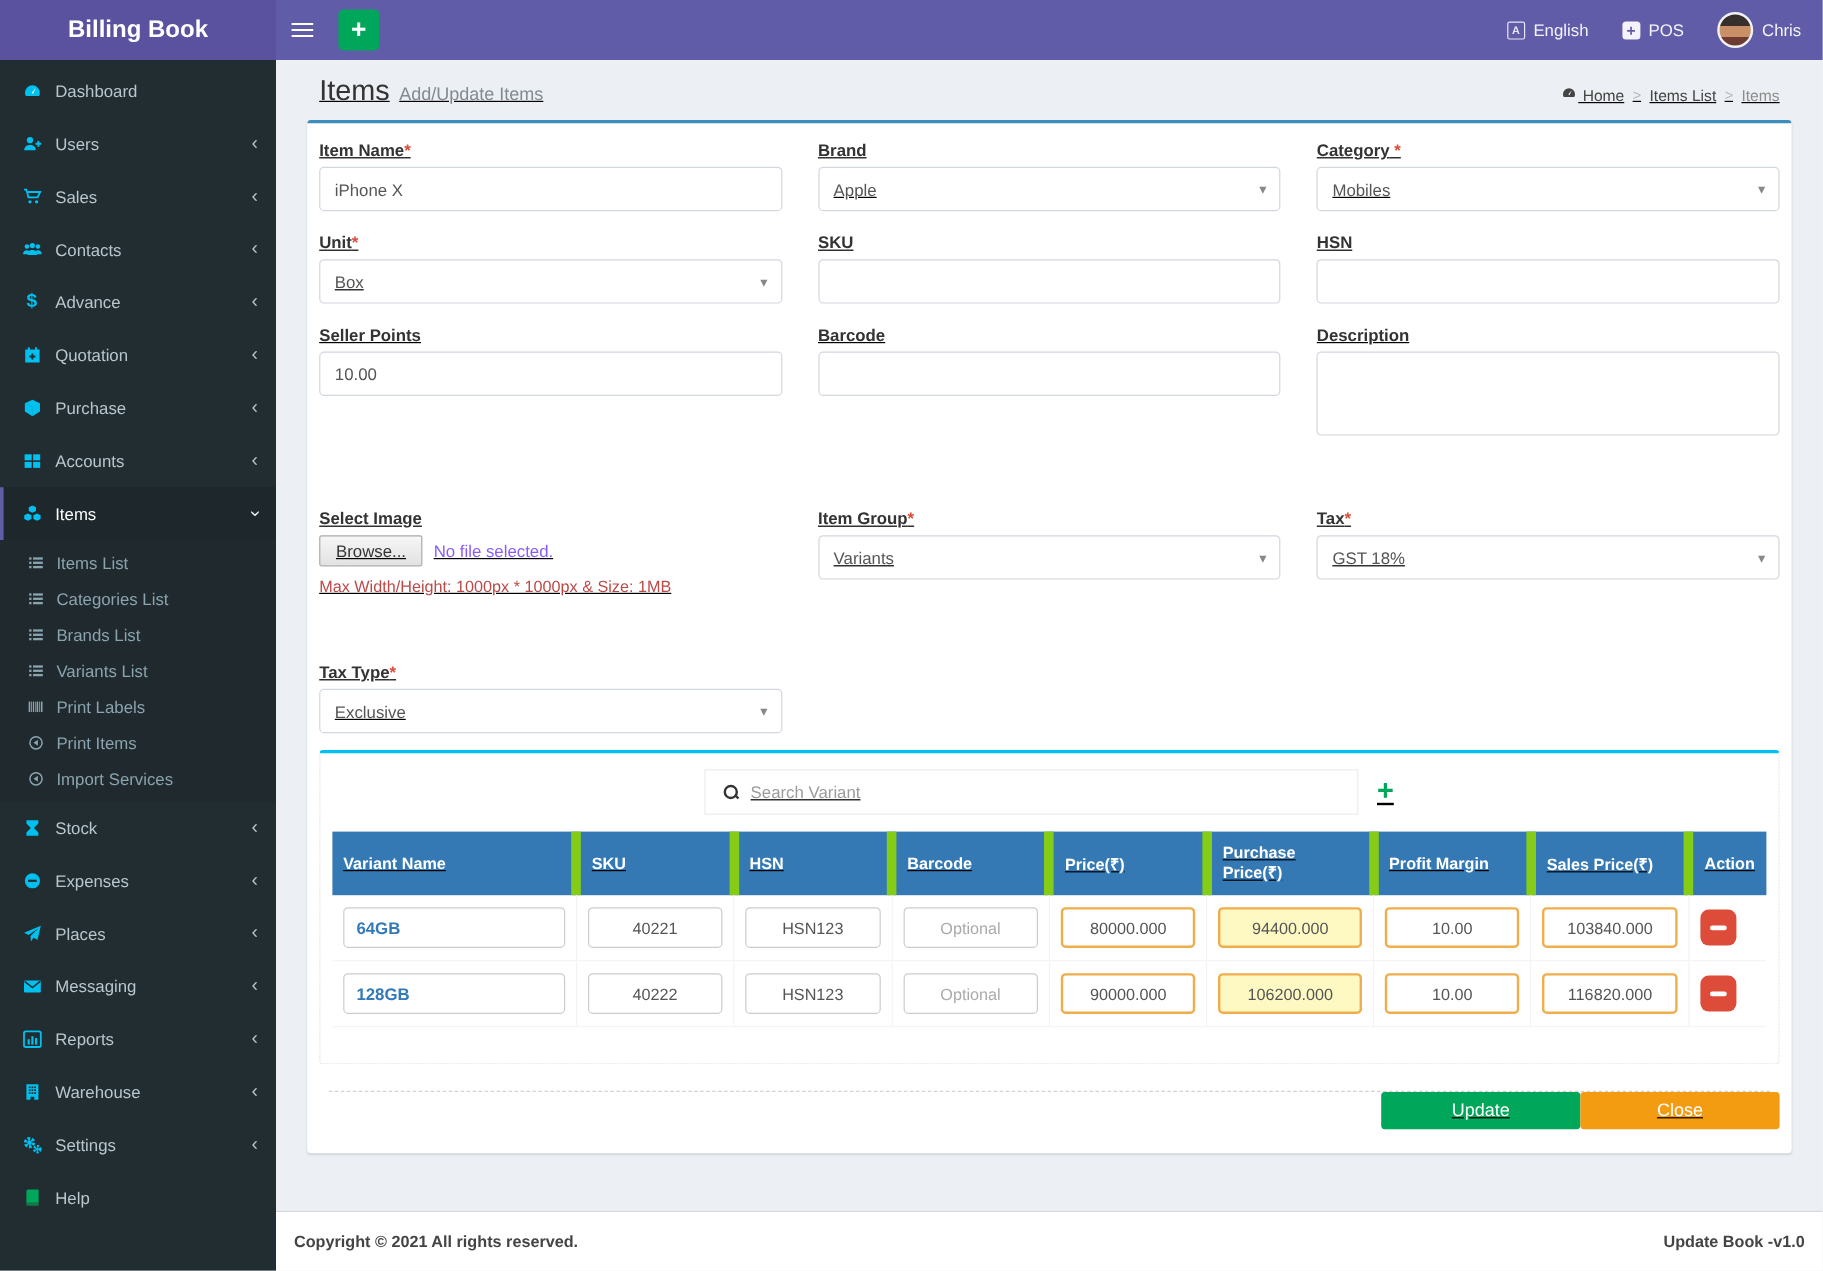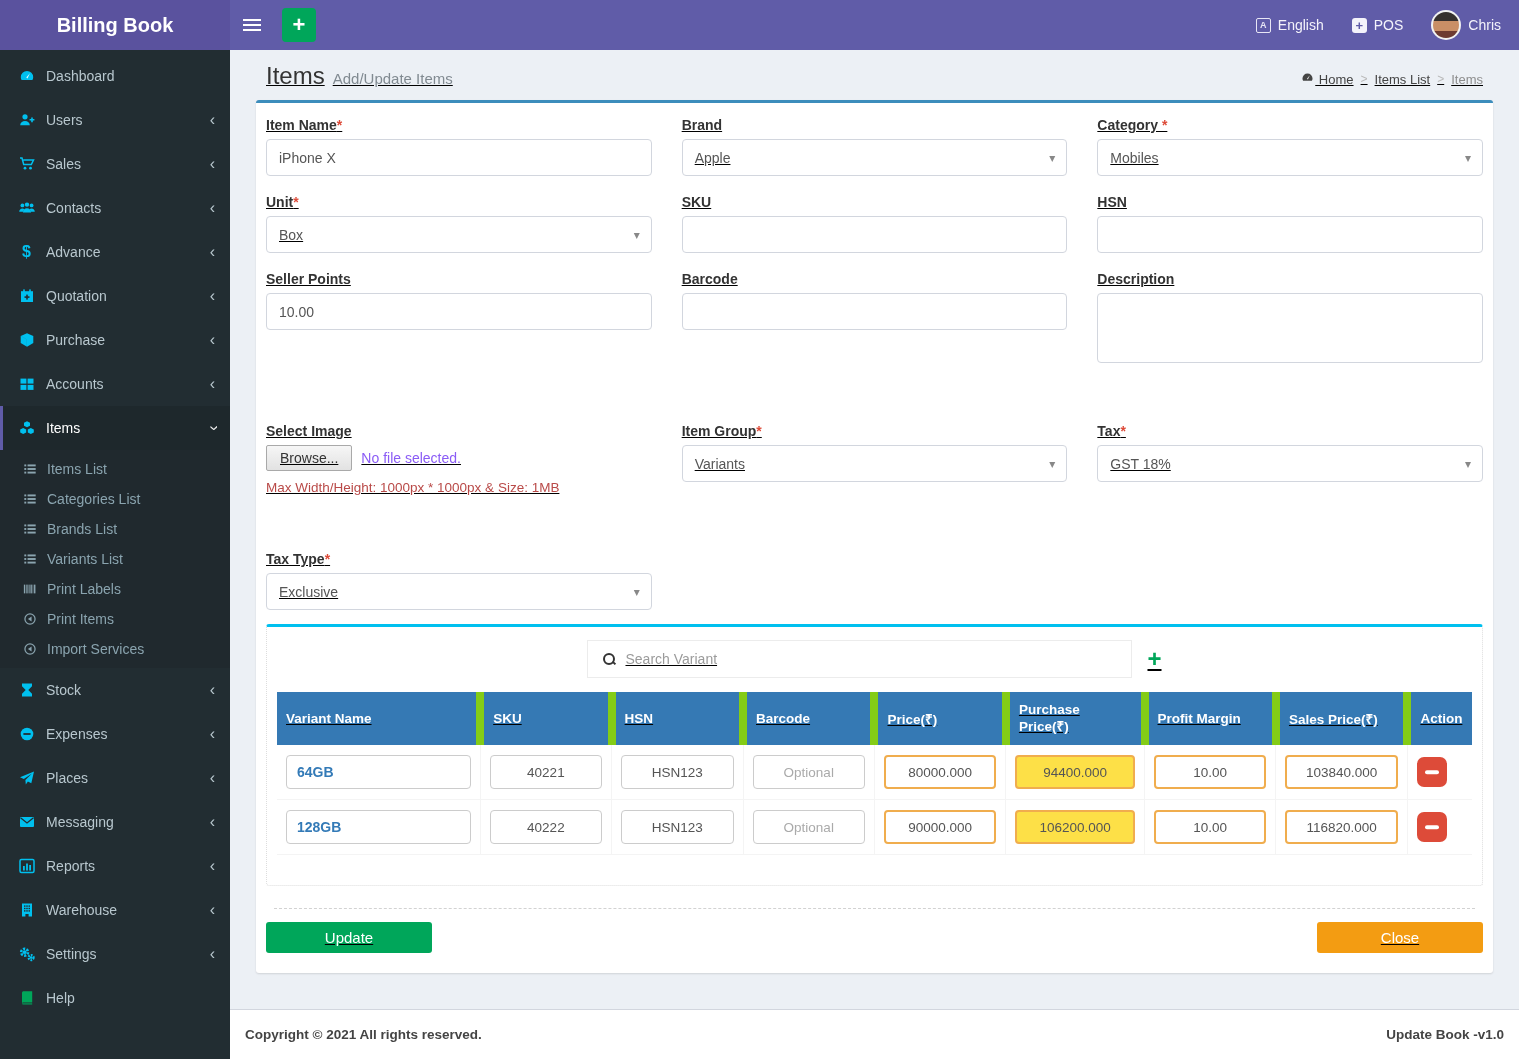--- a/index.html
+++ b/index.html
@@ -84,27 +84,27 @@
   .add-variant { background:none; border:none; color:#00a65a; font-size:24px; font-weight:bold; cursor:pointer; line-height:1; }
 
   table.vtable { width:100%; border-collapse:collapse; margin-top:14px; table-layout:fixed; }
   .vtable th { background:#3579b4; color:#fff; font-size:13.5px; font-weight:bold; text-align:left; padding:10px 9px; border-right:8px solid #84cc16; }
   .vtable th:last-child { border-right:none; }
   .vtable td { padding:10px 9px; border-bottom:1px solid #f4f4f4; border-right:1px solid #f4f4f4; vertical-align:middle; }
   .vtable td:last-child { border-right:none; }
   .cin { width:100%; height:34px; border:1px solid #ccc; border-radius:4px; font-size:13.5px; color:#555; text-align:center; font-family:"Liberation Sans",sans-serif; background:#fff; }
   .cin.vname { text-align:left; padding-left:10px; color:#337ab7; font-weight:bold; font-size:14px; }
   .cin.warn { border:2px solid #f0ad4e; }
-  .cin.dis { border:2px solid #f0ad4e; background:#fde047; }
+  .cin.dis { border:2px solid #f0ad4e; background:#fef9c3; }
   .cin::placeholder { color:#aaa; }
   .del-btn { width:30px; height:30px; background:#dd4b39; border:none; border-radius:7px; cursor:pointer; position:relative; display:block; }
   .del-btn::after { content:""; position:absolute; left:50%; top:50%; transform:translate(-50%,-50%); width:14px; height:3.5px; background:#fff; border-radius:2px; }
 
   .divider { margin:22px 8px 0; border-top:1px dashed #d2d2d2; }
-  .btn-row { margin-top:13px; display:flex; justify-content:space-between; gap:28px; }
+  .btn-row { display:flex; justify-content:flex-end; }
   .btn { width:166px; height:31px; border:none; border-radius:3px; color:#fff; font-size:15px; cursor:pointer; font-family:"Liberation Sans",sans-serif; }
   .btn.green { background:#00a65a; }
   .btn.orange { background:#f39c12; }
 
   
   .footer { margin-top:auto; background:#fff; border-top:1px solid #d2d6de; height:50px; flex:0 0 50px; display:flex; align-items:center; justify-content:space-between; padding:0 15px; font-size:13.5px; font-weight:bold; color:#444; }
 </style>
 </head>
 <body>
 

